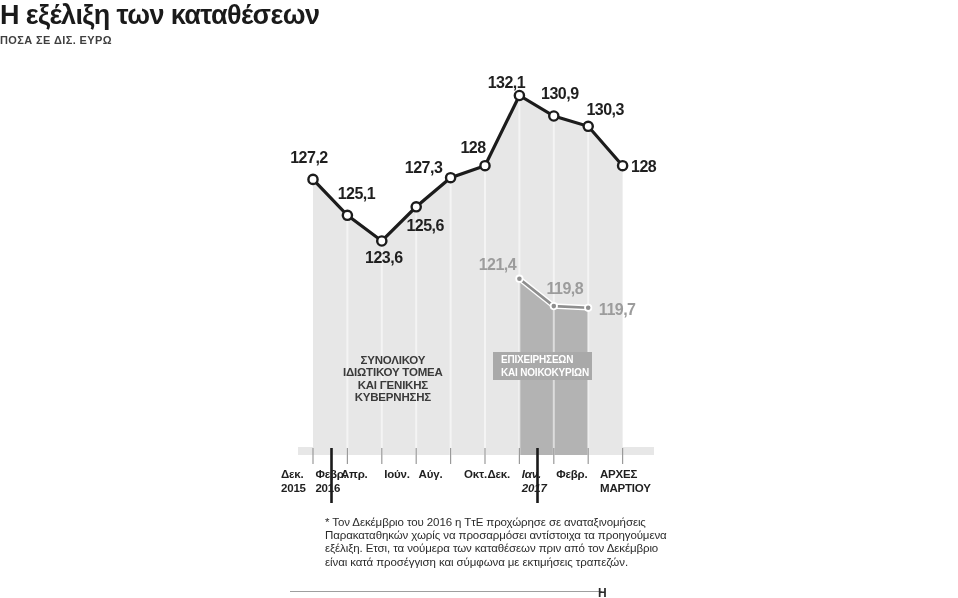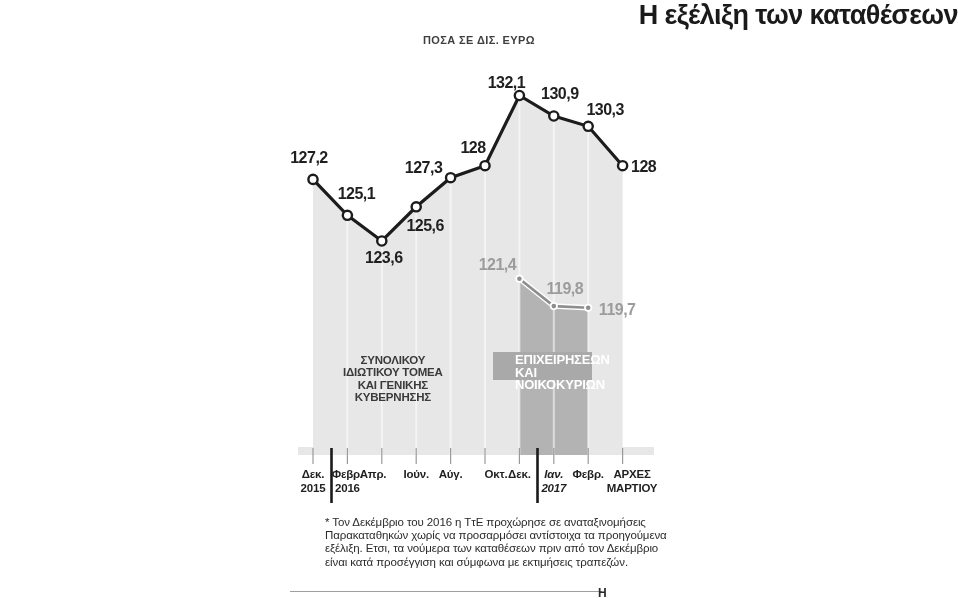--- a/index.html
+++ b/index.html
@@ -1,29 +1,29 @@
 <!DOCTYPE html>
 <html><head>
 <meta charset="utf-8">
 <style>
   html,body{margin:0;padding:0;background:#fff;}
   .canvas{position:relative;width:958px;height:598px;background:#fff;overflow:hidden;
           font-family:"Liberation Sans",sans-serif;}
-  .title{position:absolute;left:0;top:0;width:958px;text-align:right;
+  .title{position:absolute;left:0;top:0;width:958px;text-align:left;
          font-size:27px;font-weight:bold;color:#1a1a1a;letter-spacing:-0.6px;}
-  .subtitle{position:absolute;left:0;top:34px;width:958px;text-align:center;
+  .subtitle{position:absolute;left:0;top:34px;width:958px;text-align:left;
             font-size:11px;font-weight:bold;color:#3f3f3f;letter-spacing:0.4px;}
   #chart-svg{position:absolute;left:0;top:0;}
   .left-label{position:absolute;left:343px;top:354px;font-size:11.5px;font-weight:bold;
               color:#3a3a3a;line-height:12.4px;letter-spacing:-0.2px;text-align:center;}
   .series2-box{position:absolute;left:493px;top:352px;width:99px;height:28px;
-               background:#a9a9a9;color:#fff;font-size:13px;font-weight:bold;
-               line-height:12.5px;padding:2px 0 0 22px;box-sizing:border-box;letter-spacing:-0.2px;}
+               background:#a9a9a9;color:#fff;font-size:10px;font-weight:bold;
+               line-height:12.5px;padding:2px 0 0 8px;box-sizing:border-box;letter-spacing:-0.2px;}
   .axis-labels{position:absolute;left:0;top:468px;}
-  .axis-label{position:absolute;width:64px;text-align:center;font-size:11.5px;
+  .axis-label{position:absolute;width:64px;text-align:left;font-size:11.5px;
               font-weight:bold;color:#1f1f1f;line-height:13.5px;letter-spacing:-0.2px;}
   .footnote{position:absolute;left:293px;top:516px;width:345px;font-size:11.5px;
             color:#2b2b2b;line-height:13.2px;letter-spacing:-0.1px;margin-left:32px;}
   .bottom-rule{position:absolute;left:290px;top:591px;width:312px;height:1px;background:#9f9f9f;}
   .brand{position:absolute;left:598px;top:586px;width:80px;text-align:left;
          font-size:12px;font-weight:bold;color:#2b2b2b;letter-spacing:-0.2px;}
 </style>
 </head>
 <body>
 

